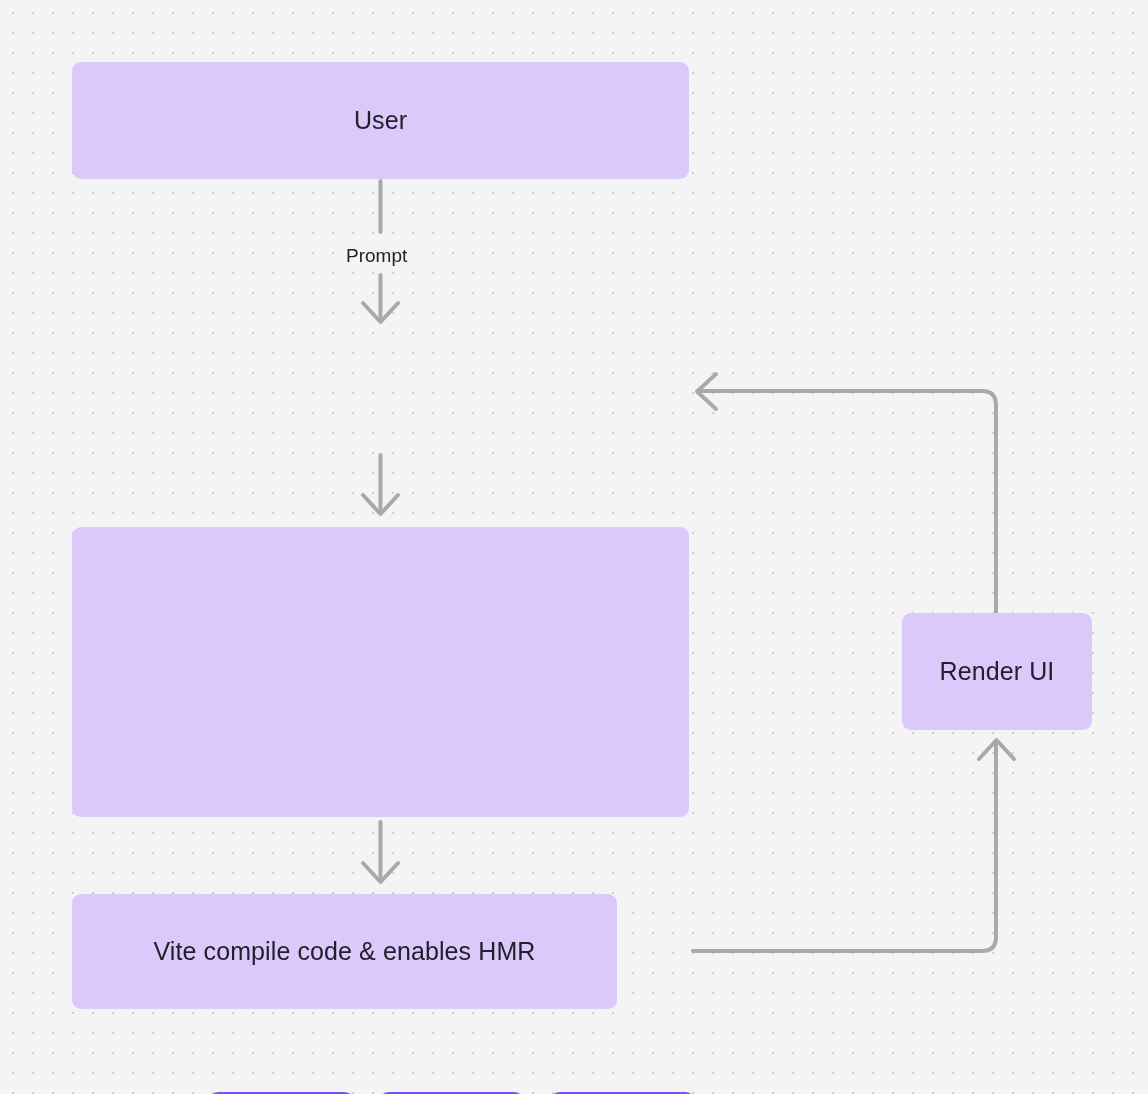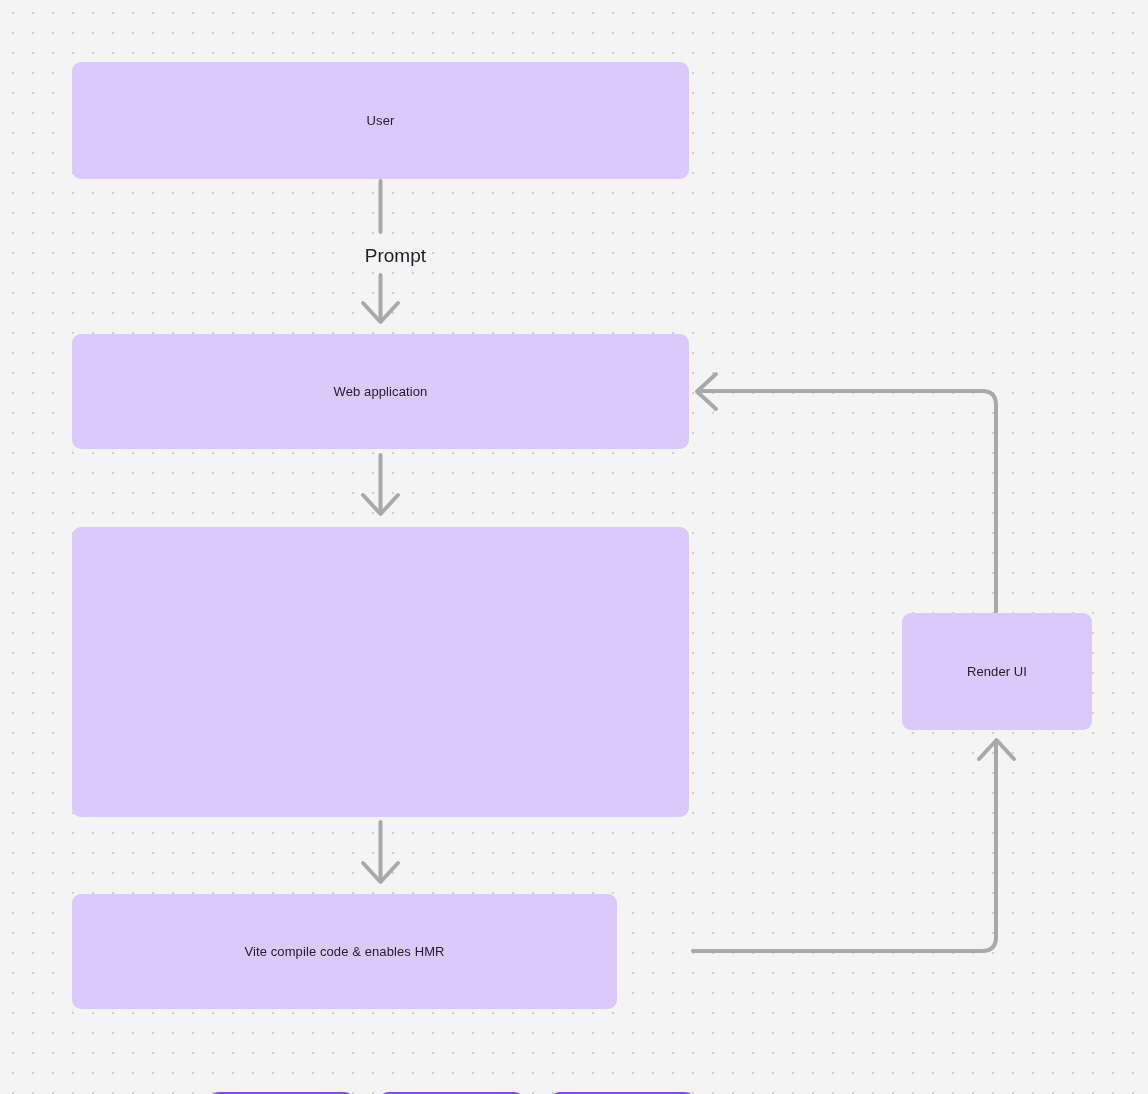--- a/index.html
+++ b/index.html
@@ -49,21 +49,21 @@
     color: #23202b;
   }
 
   .node-violet {
     background-color: #7f4ef5;
     color: #ffffff;
     border-radius: 11px;
   }
 
   .node-label {
-    font-size: 13px;
+    font-size: 25px;
     line-height: 29px;
     letter-spacing: 0.1px;
     white-space: pre-line;
   }
 
   
   #node-user        { left: 72px;  top: 62px;  width: 617px; height: 117px; }
   #node-webapp      { left: 72px;  top: 334px; width: 617px; height: 115px; }
   #node-components  { left: 72px;  top: 527px; width: 617px; height: 290px;
                       display: block; }
@@ -89,21 +89,21 @@
     line-height: 24px;
     color: #23202b;
     background-color: #f4f4f4;
     padding: 0 6px;
     white-space: nowrap;
   }
   #label-prompt {
     left: 340px;
     top: 244px;
     width: 80px;
-    text-align: right;
+    text-align: left;
   }
 </style>
 </head>
 <body>
 
 <div id="canvas">
 
   <svg class="edge-layer" viewBox="0 0 1148 1094" width="1148" height="1094">
     <defs></defs>
 
@@ -132,23 +132,20 @@
     <g>
       <path d="M 996,612 L 996,405 Q 996,391 982,391 L 701,391" fill="none" stroke="#a9a9a9" stroke-width="4" stroke-linecap="round" stroke-linejoin="round"></path>
       <polyline points="716,374 697,391.5 716,409" fill="none" stroke="#a9a9a9" stroke-width="4" stroke-linecap="round" stroke-linejoin="round"></polyline>
     </g>
   </svg>
 
   <div class="node node-lavender" id="node-user">
     <span class="node-label">User</span>
   </div>
 
-  <div class="node node-lavender" id="node-webapp">
-    <span class="node-label">Web application</span>
-  </div>
 
   <div class="node node-lavender" id="node-components">
 
     <div class="inner-box node-violet" id="node-html">
       
     </div>
 
     <div class="inner-box node-violet" id="node-css">
       
     </div>

